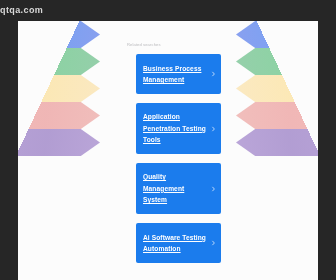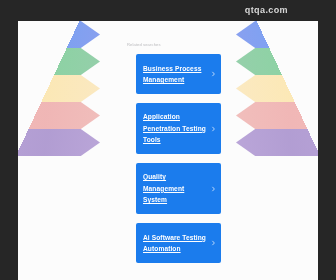--- a/index.html
+++ b/index.html
@@ -20,21 +20,21 @@
     position: absolute;
     inset: 0;
     background: #262626;
   }
 
   #site-title {
     position: absolute;
     top: 5px;
     left: 0;
     width: 288px;
-    text-align: right;
+    text-align: left;
     font-size: 9px;
     font-weight: bold;
     letter-spacing: 0.4px;
     color: #d8d8d8;
     line-height: 11px;
     user-select: none;
   }
 
   
   #card {

